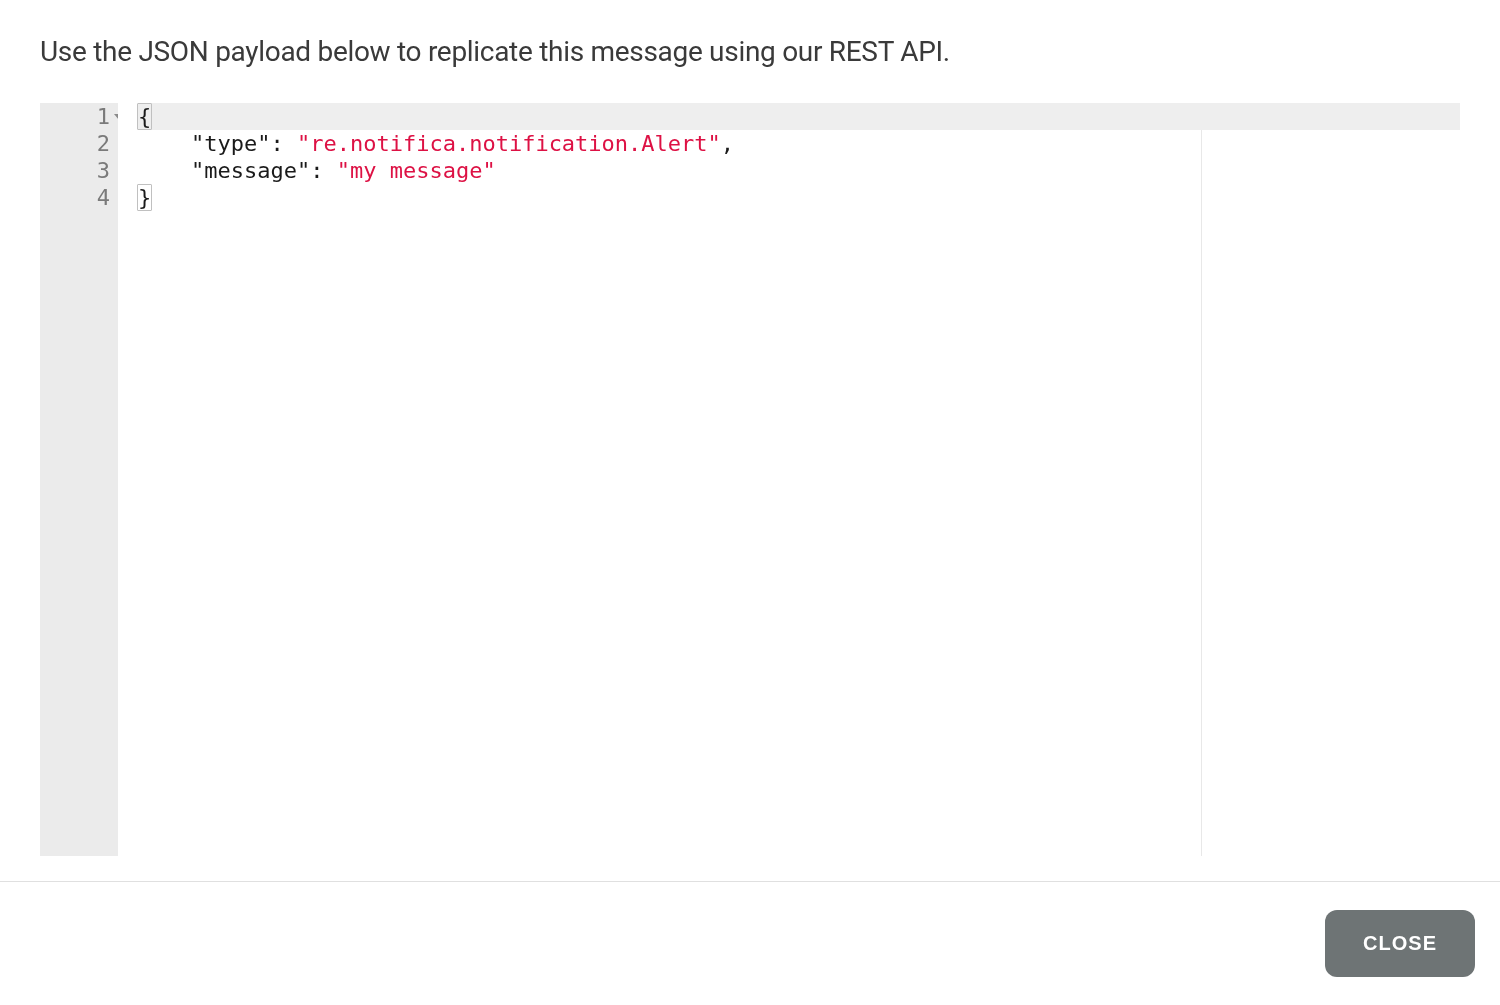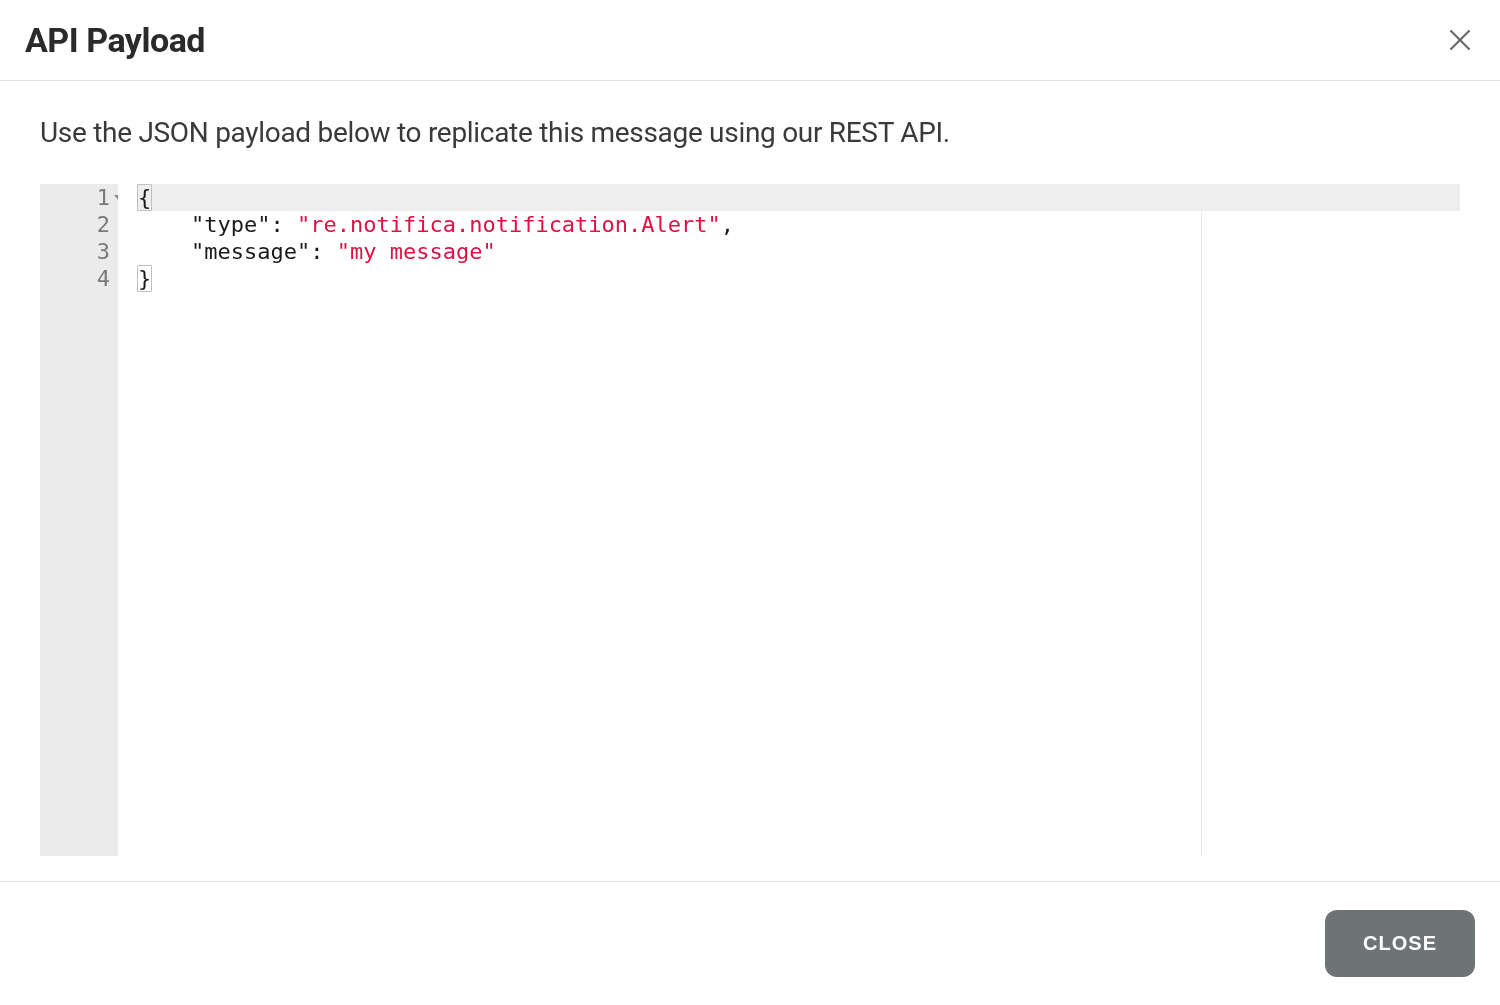--- a/index.html
+++ b/index.html
@@ -153,29 +153,20 @@
       border-radius: 12px;
     }
     .indent {
       display: inline-block;
     }
   </style>
 </head>
 <body>
 
 <div class="modal">
-  <div class="modal-header">
-    <h1 class="modal-title">API Payload</h1>
-    <button class="close-x">
-      <svg width="22" height="22" viewBox="0 0 22 22" stroke="#6a6a6a" stroke-width="2.2" stroke-linecap="round">
-        <line x1="2" y1="2" x2="20" y2="20"></line>
-        <line x1="20" y1="2" x2="2" y2="20"></line>
-      </svg>
-    </button>
-  </div>
 
   <div class="modal-body">
     <p class="description">Use the JSON payload below to replicate this message using our REST API.</p>
 
     <div class="editor-container">
       <div class="gutter" id="gutter">
           <div class="gutter-line">1<div class="fold-widget"></div></div>
           <div class="gutter-line">2</div>
           <div class="gutter-line">3</div>
           <div class="gutter-line">4</div>

